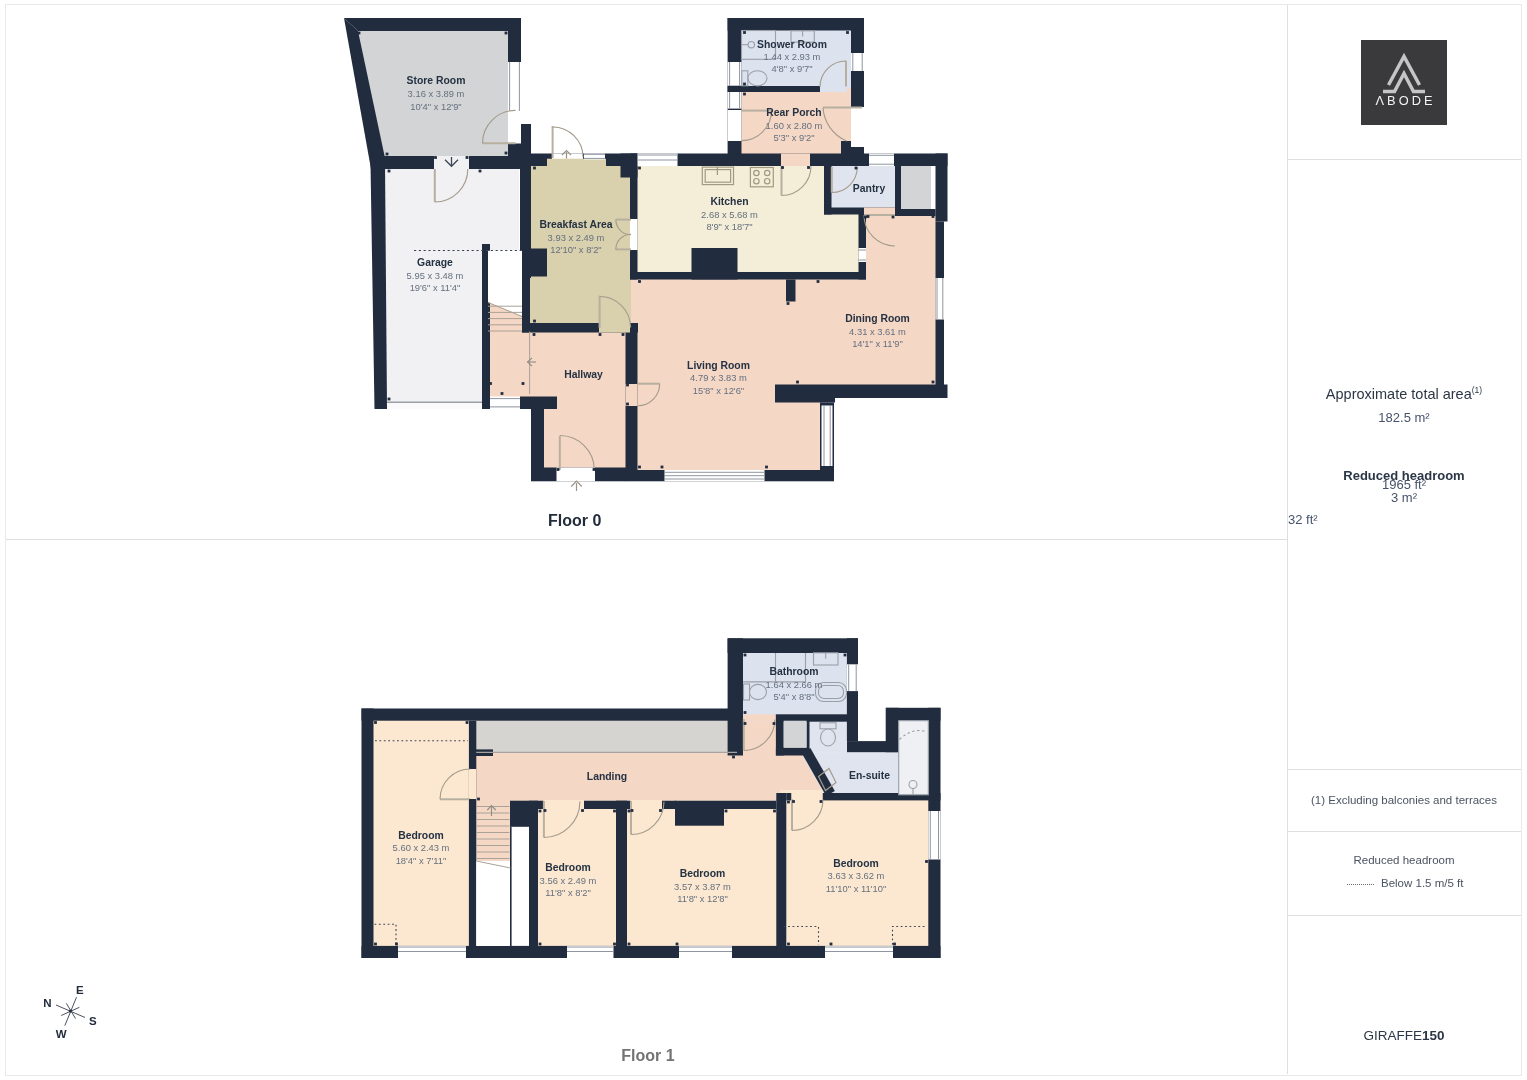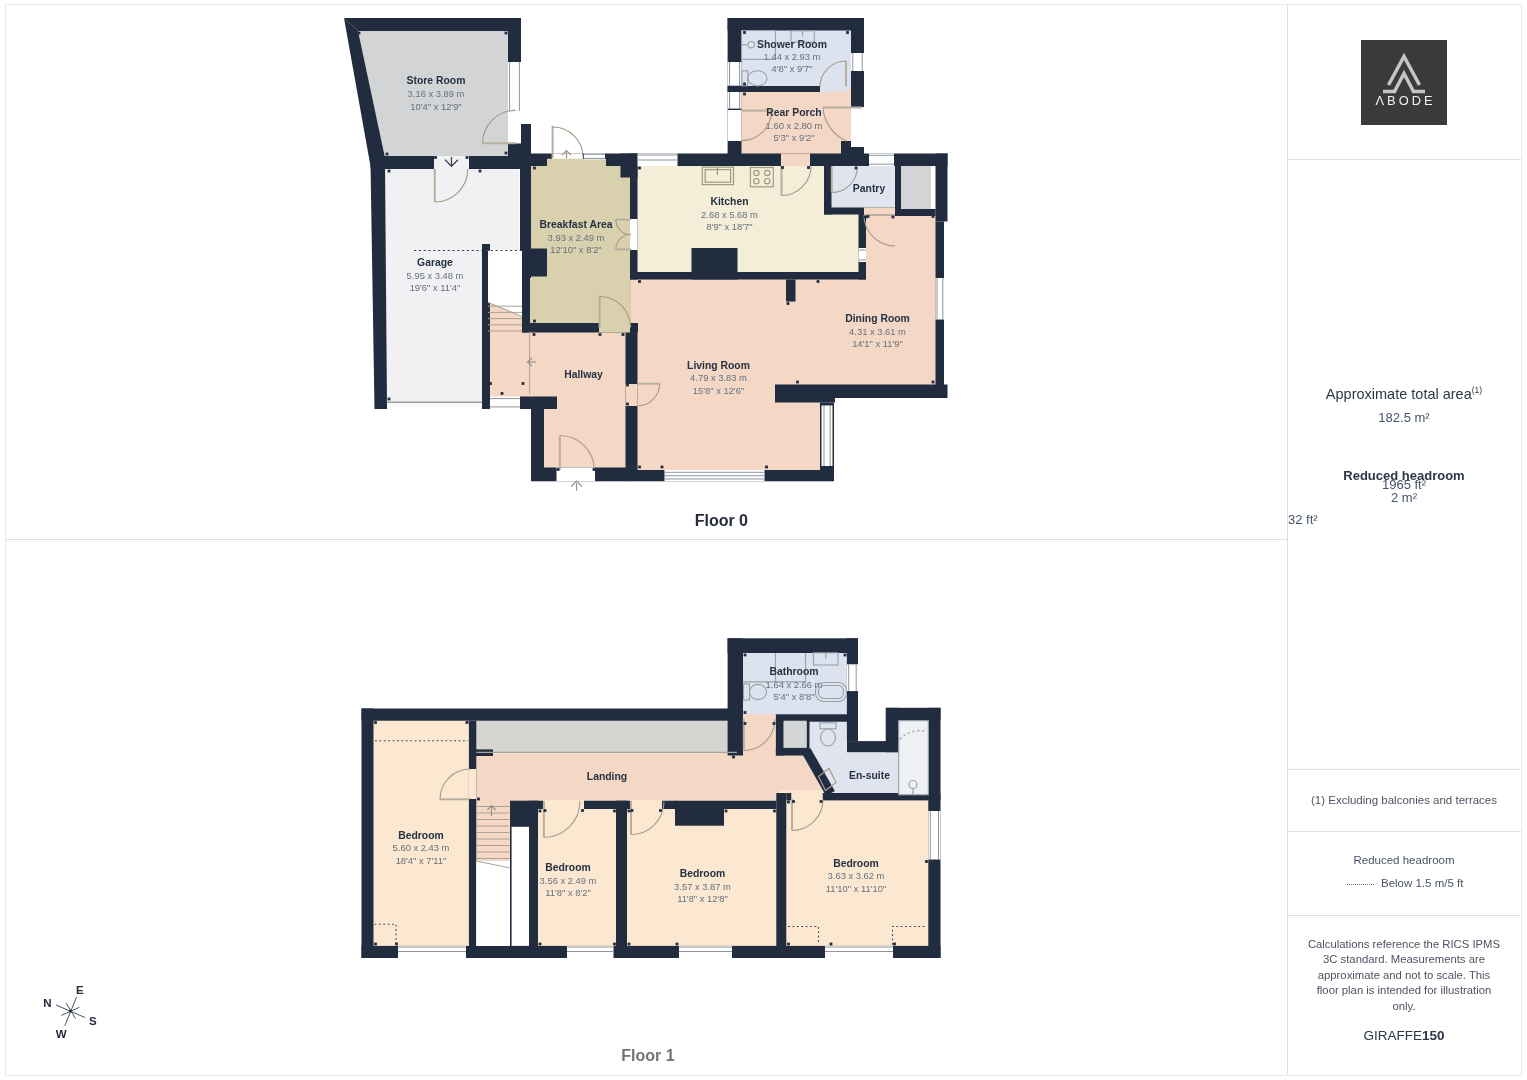--- a/index.html
+++ b/index.html
@@ -39,37 +39,36 @@
   </svg>
 
   <div class="abs" style="left:1288px;top:385px;width:232px;text-align:center;font-size:14.5px;font-weight:normal;color:#2b3646;">Approximate total area<span style="font-size:8.5px;vertical-align:6px;">(1)</span></div>
 
   <div class="abs" style="left:1288px;top:410px;width:232px;text-align:center;font-size:13px;color:#46536b;">182.5 m²</div>
 
   <div class="abs" style="left:1288px;top:432px;width:232px;text-align:center;font-size:13px;color:#46536b;margin-top:45px;">1965 ft²</div>
 
   <div class="abs" style="left:1288px;top:468px;width:232px;text-align:center;font-size:13px;font-weight:bold;color:#2b3646;">Reduced headroom</div>
 
-  <div class="abs" style="left:1288px;top:490px;width:232px;text-align:center;font-size:13px;color:#46536b;">2 m²</div>
+  <div class="abs" style="left:1288px;top:490px;width:232px;text-align:center;font-size:13px;color:#46536b;">3 m²</div>
 
   <div class="abs" style="left:1288px;top:512px;width:232px;font-size:13px;color:#46536b;">32 ft²</div>
 
   <div class="abs" style="left:1288px;top:794px;width:232px;text-align:center;font-size:11.5px;color:#4a5462;">(1) Excluding balconies and terraces</div>
 
   <div class="abs" style="left:1288px;top:854px;width:232px;text-align:center;font-size:11.5px;color:#4a5462;">Reduced headroom</div>
 
   <div class="abs" style="left:1347px;top:884px;width:27px;height:0px;border-top:1.6px dotted #6a6a6a;"></div>
 
   <div class="abs" style="left:1381px;top:877px;font-size:11.5px;color:#4a5462;">Below 1.5 m/5 ft</div>
 
-  <div class="abs" style="left:1289px;top:937px;width:230px;text-align:center;font-size:11.3px;line-height:15.4px;color:#4a5462;">Calculations reference the RICS IPMS<br>3C standard. Measurements are<br>approximate and not to scale. This<br>floor plan is intended for illustration<br>only.</div>
 
   <div class="abs" style="left:1288px;top:1028px;width:232px;text-align:center;font-size:13.5px;color:#2b3646;">GIRAFFE<b>150</b></div>
 
-  <div class="abs" style="left:548px;top:512px;width:200px;text-align:right;font-size:16px;font-weight:bold;color:#222c3b;">Floor 0</div>
+  <div class="abs" style="left:548px;top:512px;width:200px;text-align:left;font-size:16px;font-weight:bold;color:#222c3b;">Floor 0</div>
 
   <div class="abs" style="left:548px;top:1047px;width:200px;text-align:center;font-size:16px;font-weight:bold;color:#737373;">Floor 1</div>
 
   <svg class="abs" style="left:0;top:0;" width="1527" height="1080" viewBox="0 0 1527 1080">
     <g id="floor0">
 
     <polygon points="356,29 510,29 510,158 383,158" fill="#d3d4d6"></polygon>
 
     <polygon points="384,167 519,167 519,250 483,250 483,402 385,402" fill="#f1f1f3"></polygon>
 

